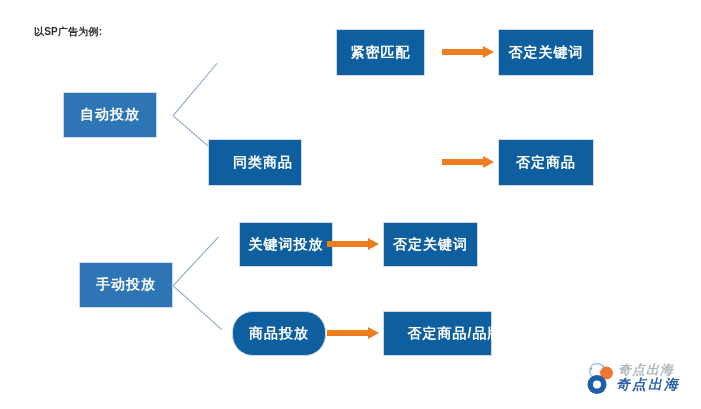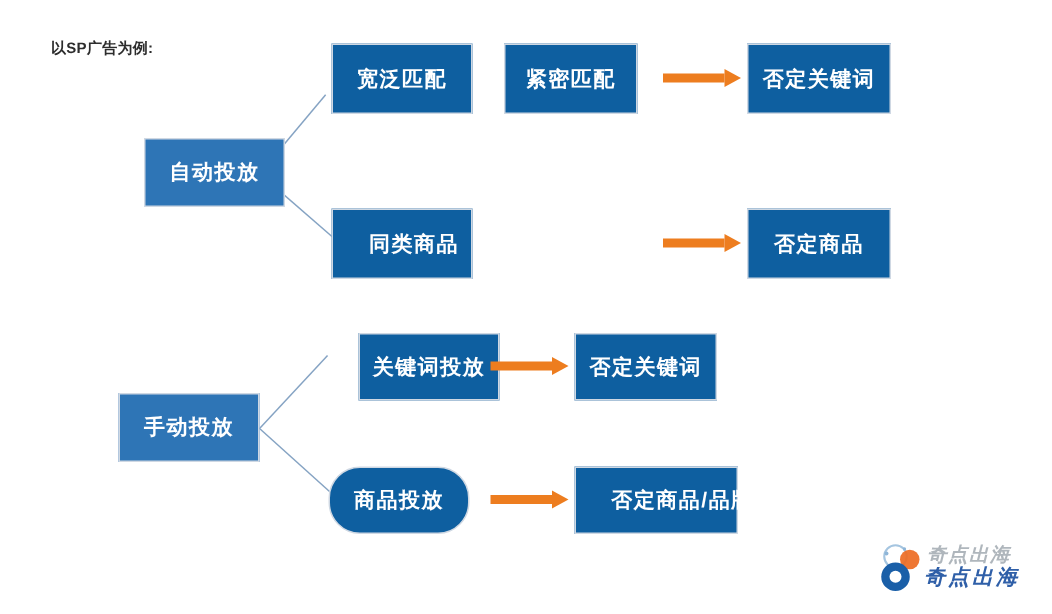--- a/index.html
+++ b/index.html
@@ -125,42 +125,39 @@
 </head>
 <body>
 
 <div id="canvas">
 
   <div class="caption">以SP广告为例:</div>
 
   <div class="connector" style="left:173px; top:115px; width:68px; transform: rotate(-50deg);"></div>
   <div class="connector" style="left:173px; top:115px; width:68px; transform: rotate(41deg);"></div>
 
-  <div class="node root" style="left:96px; top:92px; width:94px; height:46px;">
+  <div class="node root" style="left:63px; top:92px; width:94px; height:46px;">
     <span>自动投放</span>
   </div>
 
-  <div class="node primary" style="left:221px; top:29px; width:94px; height:47px;">
-    <span>宽泛匹配</span>
-  </div>
 
   <div class="node primary" style="left:336px; top:29px; width:89px; height:47px;">
     <span>紧密匹配</span>
   </div>
 
   <div class="arrow" style="left:442px; top:46px; width:52px;">
     <span class="shaft" style="width:41px;"></span>
     <span class="head" style="left:41px;"></span>
   </div>
 
   <div class="node primary" style="left:498px; top:29px; width:96px; height:47px;">
     <span>否定关键词</span>
   </div>
 
-  <div class="node primary" style="left:221px; top:139px; width:94px; height:47px;padding-left:16px;">
+  <div class="node primary" style="left:208px; top:139px; width:94px; height:47px;padding-left:16px;">
     <span>同类商品</span>
   </div>
 
 
   <div class="arrow" style="left:442px; top:156px; width:52px;">
     <span class="shaft" style="width:41px;"></span>
     <span class="head" style="left:41px;"></span>
   </div>
 
   <div class="node primary" style="left:498px; top:139px; width:96px; height:47px;">
@@ -180,21 +177,21 @@
 
   <div class="arrow" style="left:327px; top:238px; width:52px;">
     <span class="shaft" style="width:41px;"></span>
     <span class="head" style="left:41px;"></span>
   </div>
 
   <div class="node primary" style="left:383px; top:222px; width:95px; height:45px;">
     <span>否定关键词</span>
   </div>
 
-  <div class="node primary" style="left:219px; top:311px; width:94px; height:45px;border-radius:21px;">
+  <div class="node primary" style="left:232px; top:311px; width:94px; height:45px;border-radius:21px;">
     <span>商品投放</span>
   </div>
 
   <div class="arrow" style="left:327px; top:327px; width:52px;">
     <span class="shaft" style="width:41px;"></span>
     <span class="head" style="left:41px;"></span>
   </div>
 
   <div class="node primary" style="left:383px; top:311px; width:109px; height:45px;padding-left:35px;">
     <span>否定商品/品牌</span>

